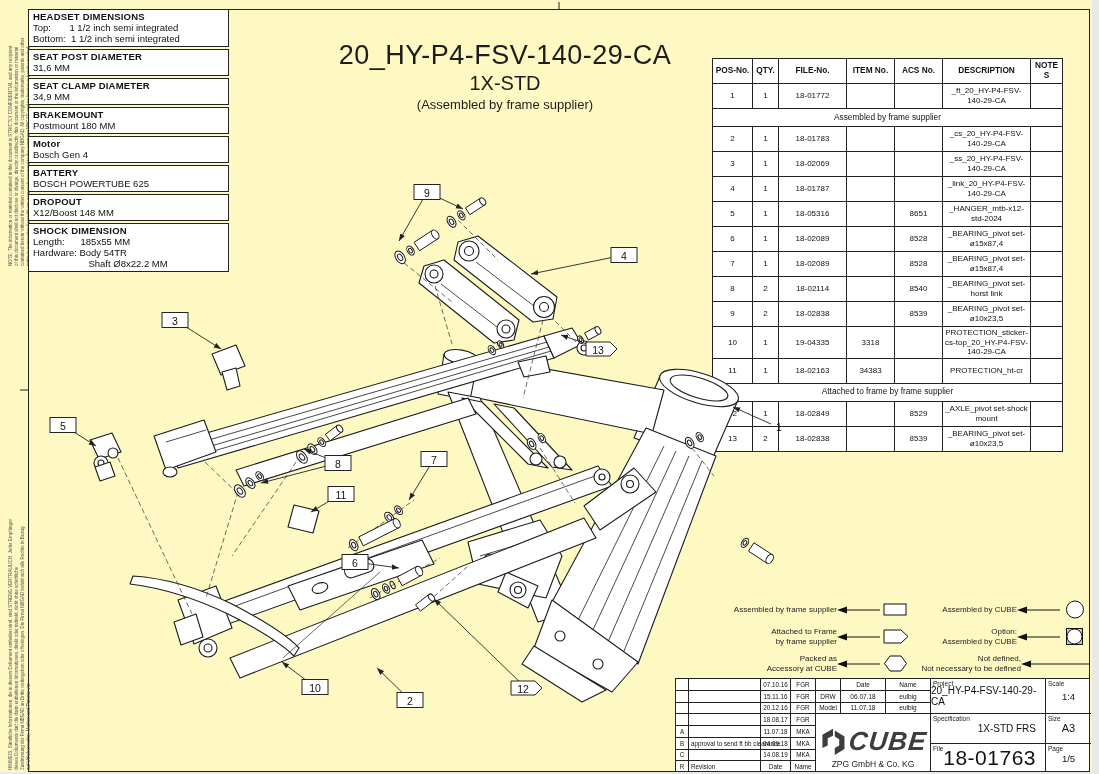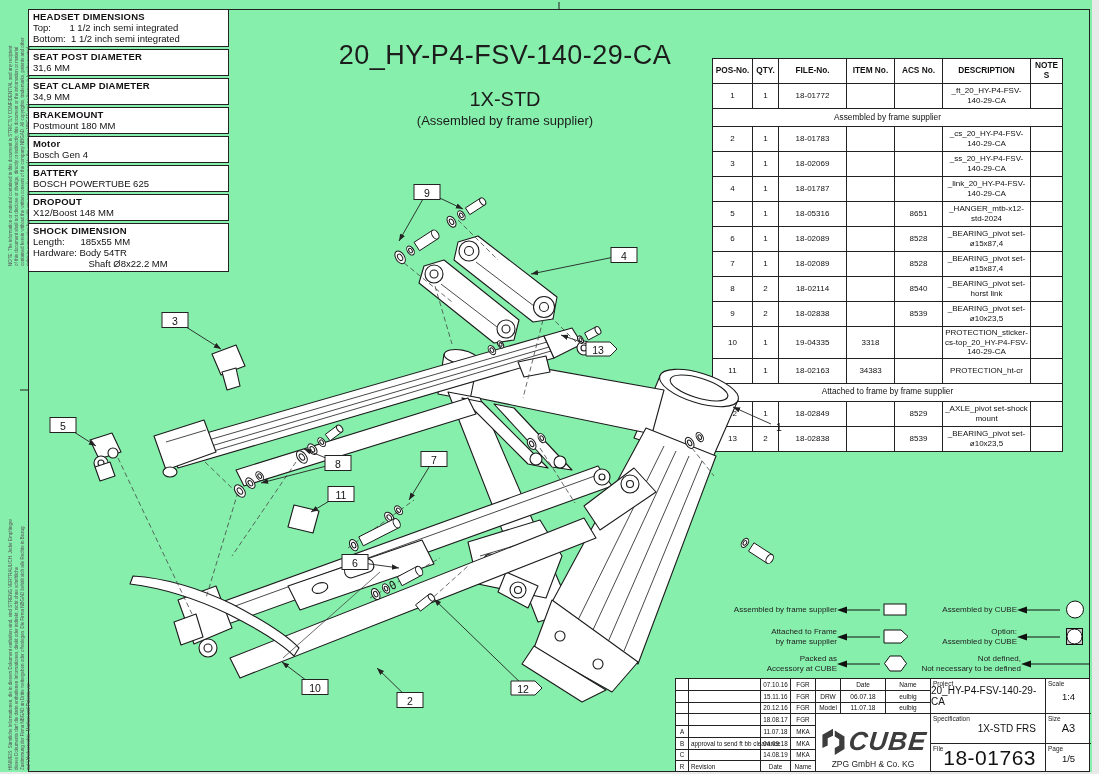--- a/index.html
+++ b/index.html
@@ -1,35 +1,35 @@
 <!DOCTYPE html>
 <html><head>
 <meta charset="utf-8">
 <style>
   html,body{margin:0;padding:0;background:#f2f2f2;font-family:"Liberation Sans",sans-serif;color:#111;}
-  #page{position:relative;width:1099px;height:774px;background:#86efac;overflow:hidden;}
+  #page{position:relative;width:1099px;height:774px;background:#fef9c3;overflow:hidden;}
   #edge-r{position:absolute;right:0;top:0;width:7px;height:774px;background:#e9e9e9;}
   #edge-b{position:absolute;left:0;bottom:0;width:1099px;height:2px;background:#e9e9e9;}
   .frame{position:absolute;left:28px;top:9px;width:1062px;height:763px;border:1px solid #222;box-sizing:border-box;}
 
   
   .vnote{position:absolute;font-size:4.5px;line-height:1.35;color:#555;white-space:pre-line;transform:rotate(-90deg);transform-origin:0 0;width:250px;}
   #vnote-en{left:8px;top:266px;}
   #vnote-de{left:8px;top:770px;width:280px;}
 
   
   #spec-table{position:absolute;left:28px;top:9px;width:201px;}
   .spec-box{border:1px solid #222;background:#fff;margin-bottom:2px;padding:1px 4px 2px 4px;box-sizing:border-box;}
   .spec-title{font-weight:bold;font-size:9.5px;letter-spacing:.2px;}
   .spec-line{font-size:9.5px;white-space:pre;}
 
   
   #dtitle{position:absolute;left:285px;top:40px;width:440px;text-align:center;color:#1c1c1c;}
   .t1{font-size:27px;letter-spacing:.5px;}
-  .t2{font-size:20px;margin-top:17px;}
+  .t2{font-size:20px;margin-top:1px;}
   .t3{font-size:13px;margin-top:2px;}
 
   
   #parts{position:absolute;left:712px;top:14px;width:350px;border-collapse:collapse;table-layout:fixed;background:#fff;margin-top:44px;}
   #parts th,#parts td{border:1px solid #222;font-size:8px;text-align:center;vertical-align:middle;padding:1px 2px;word-wrap:break-word;line-height:1.2;}
   #parts th{font-weight:bold;font-size:8.3px;height:22px;}
   #parts td{height:22px;}
   #parts td.psep{height:15px;font-size:8.3px;}
 
   

